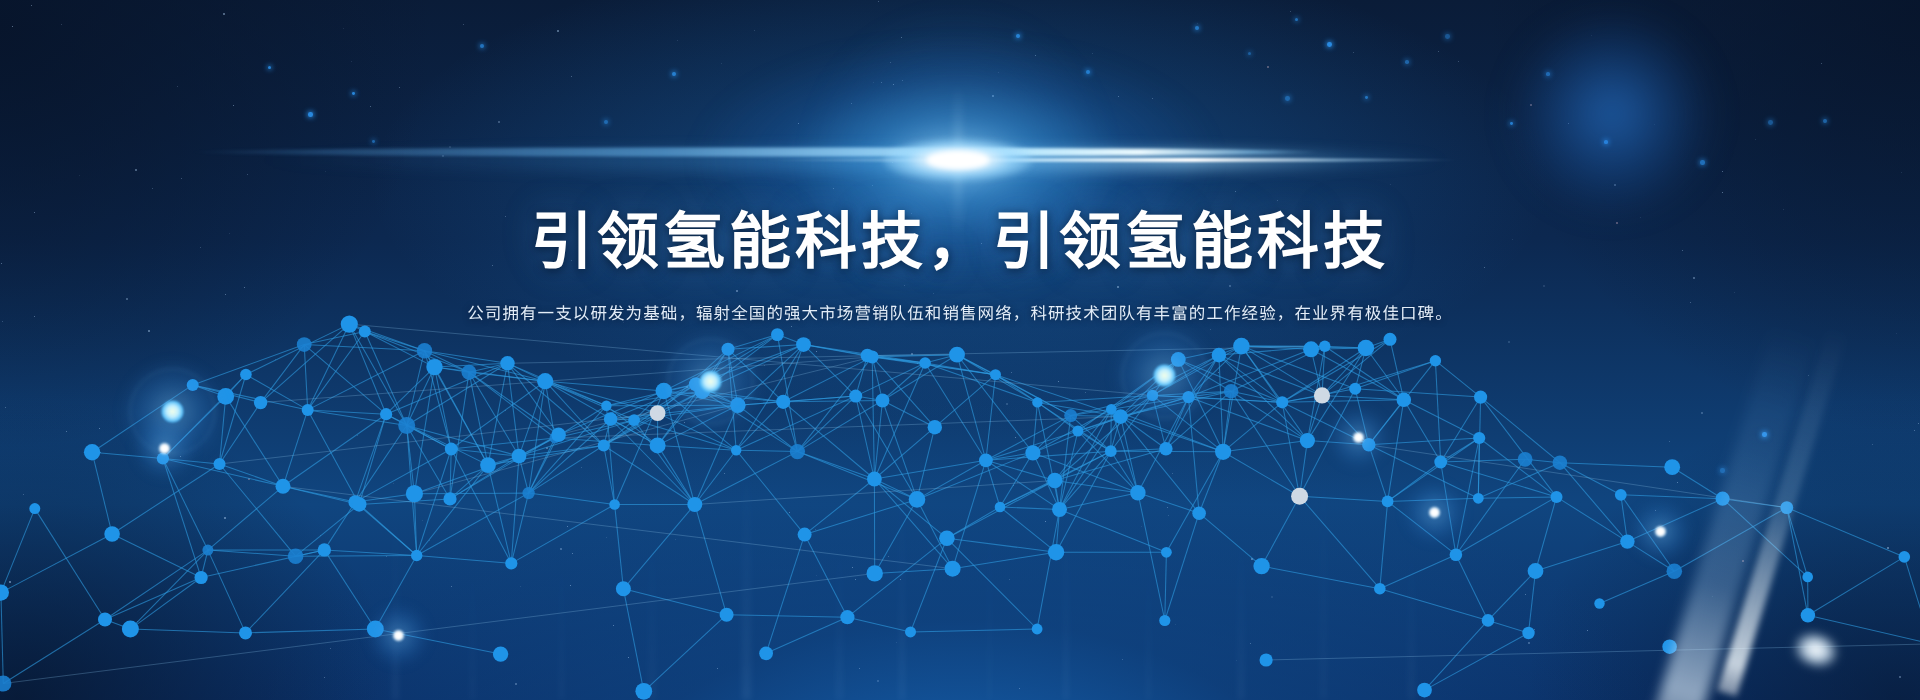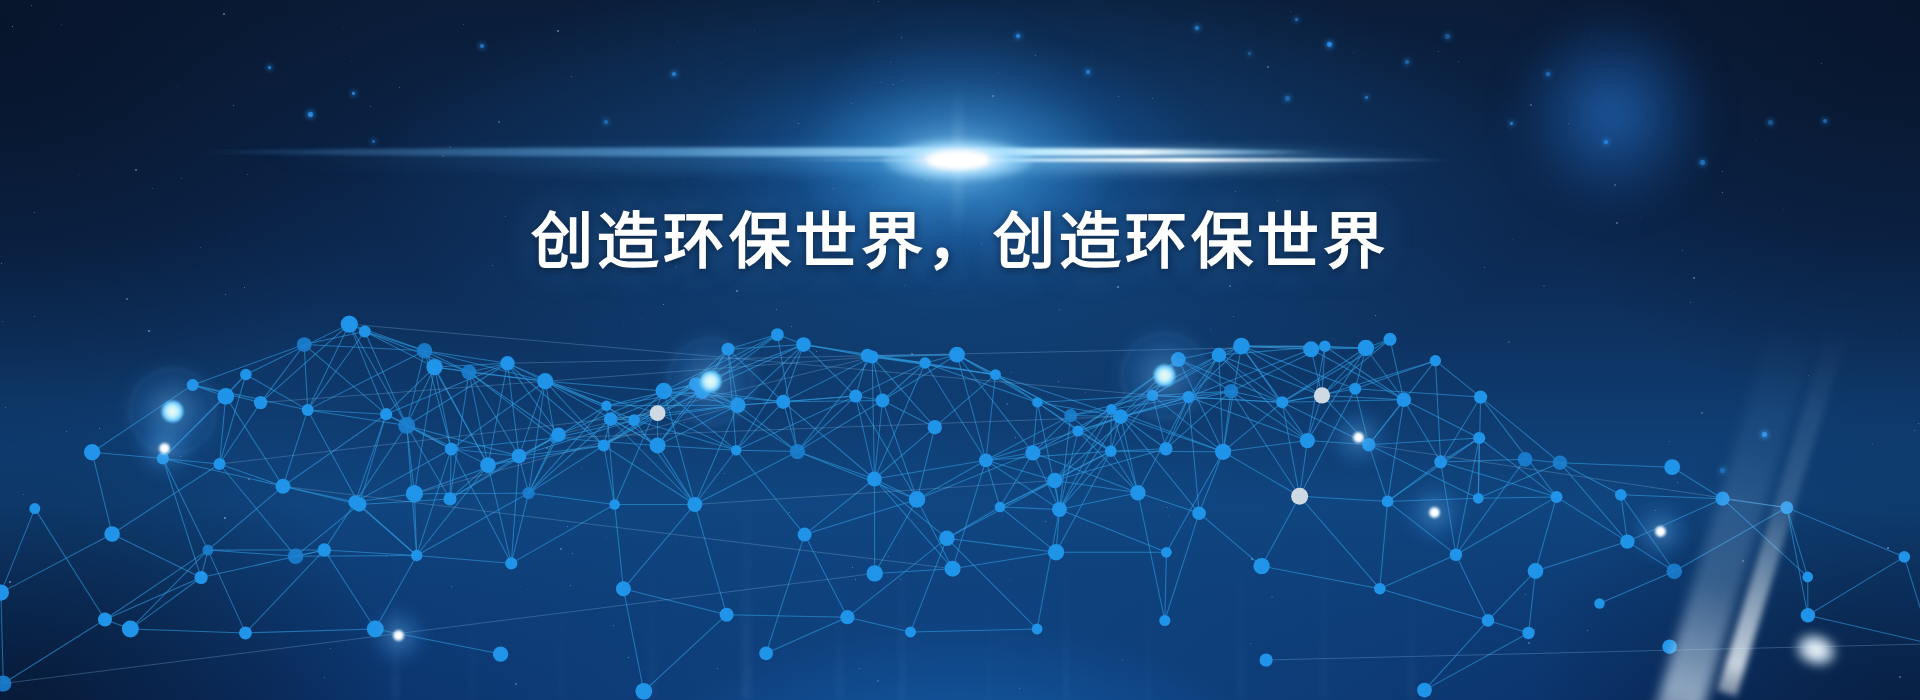--- a/index.html
+++ b/index.html
@@ -1221,16 +1221,17 @@
     <div class="flare-glow"></div>
     <div class="flare-streak b"></div>
     <div class="flare-streak"></div>
     <div class="flare-streak c"></div>
     <div class="flare-ray"></div>
     <div class="flare-core"></div>
     <div class="flare-core2"></div>
   </div>
 
   <div class="copy">
-    <h1 class="headline">创造环保世界，创造环保世界</h1>
+    <h1 class="headline">引领氢能科技，引领氢能科技</h1>
+    <p class="subline">公司拥有一支以研发为基础，辐射全国的强大市场营销队伍和销售网络，科研技术团队有丰富的工作经验，在业界有极佳口碑。</p>
   </div>
 
 </div>
 
 </body></html>

